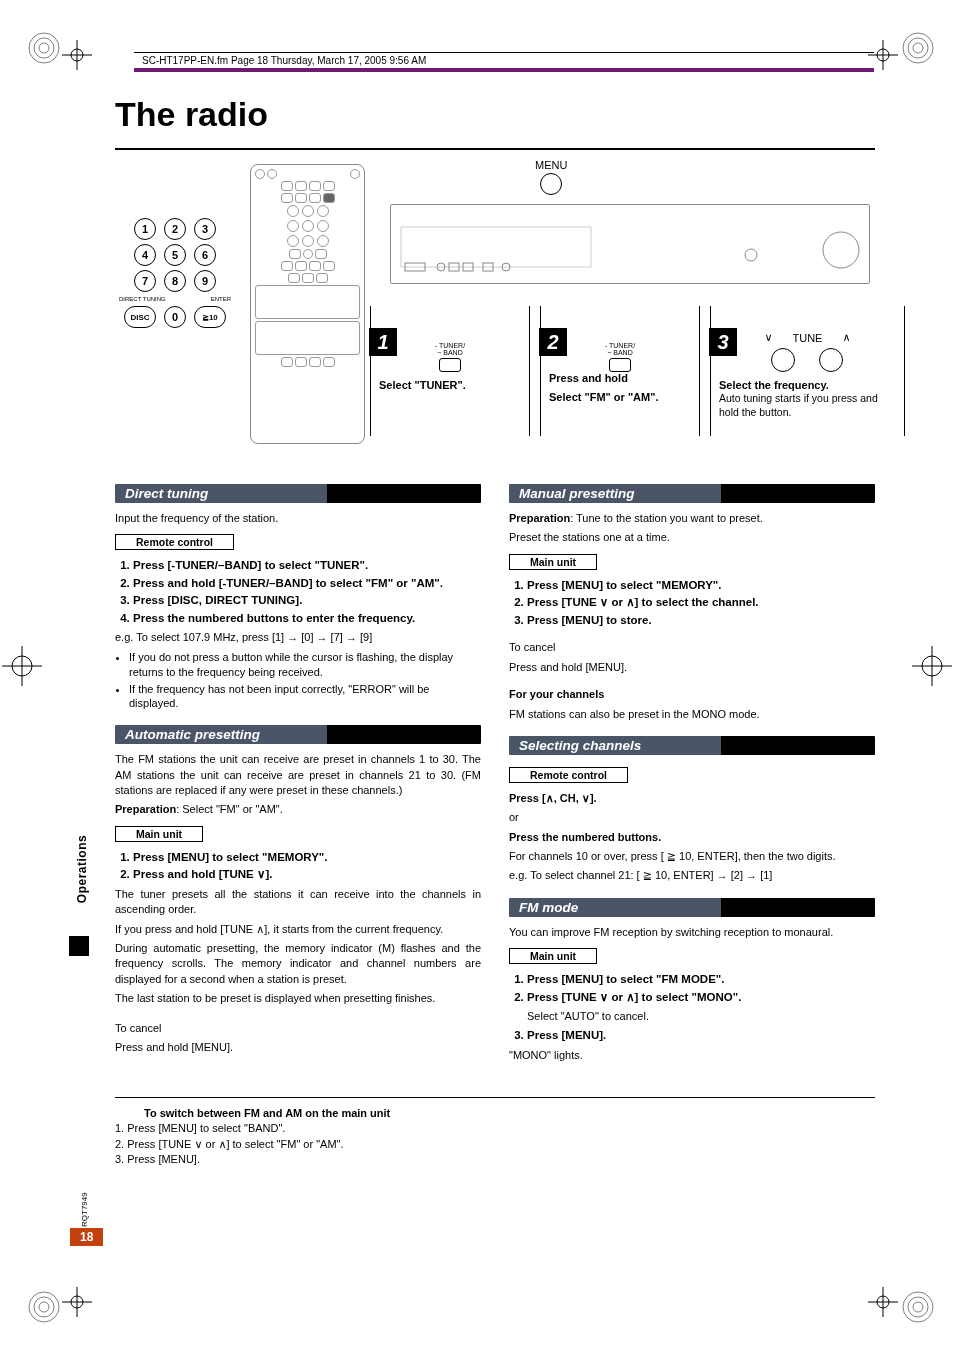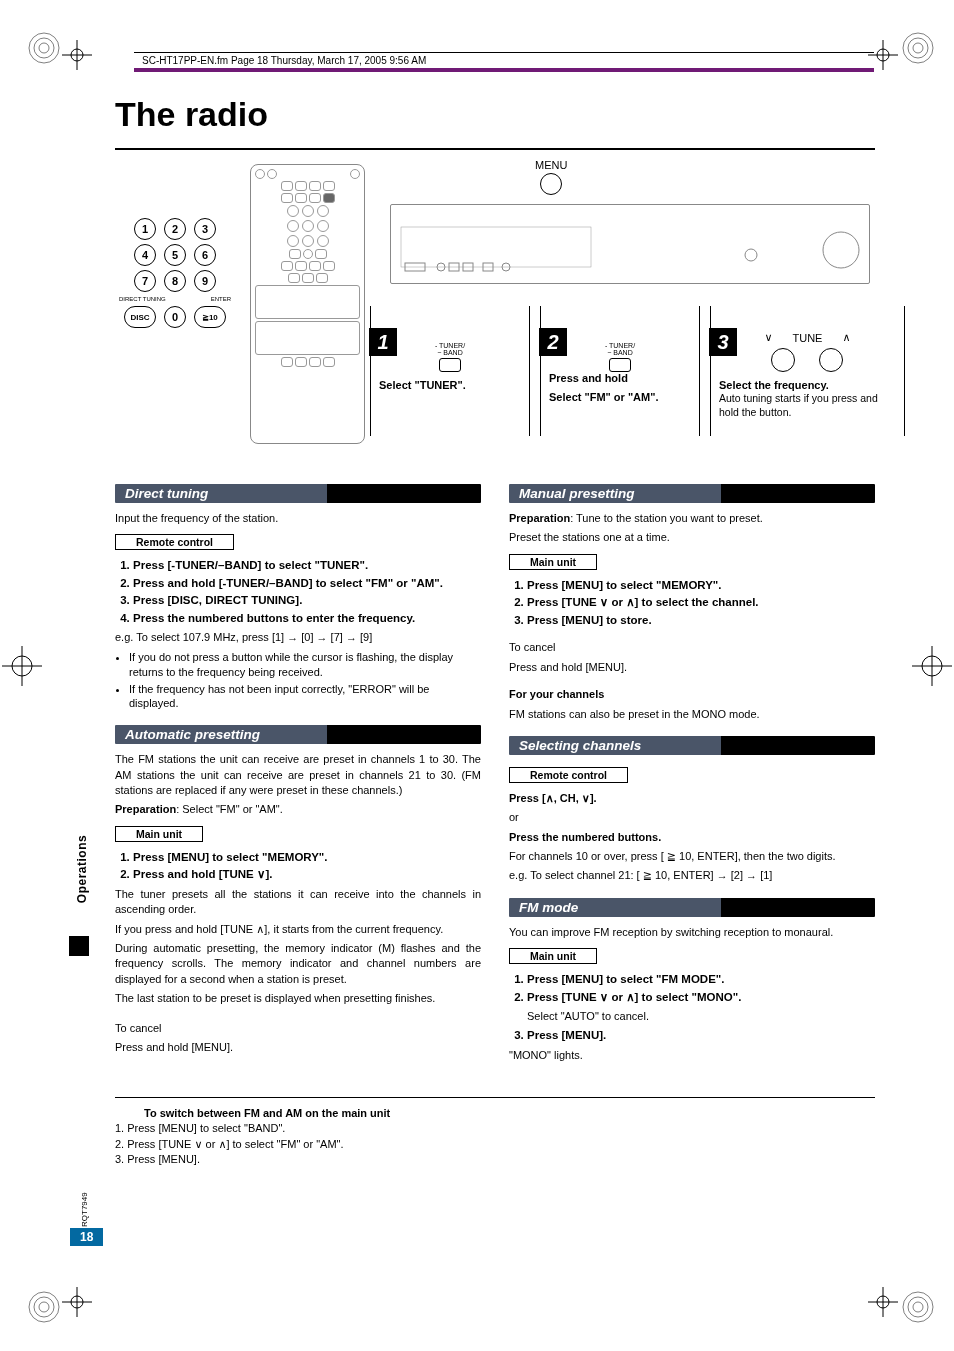--- a/index.html
+++ b/index.html
@@ -157,21 +157,21 @@
     margin: 30px 0 0 30px; width: 760px;
     border-top: 1px solid #000;
     padding-top: 8px;
     font-size: 11px; line-height: 1.4;
   }
   .footer-block .title-ft { font-weight: bold; margin-left: 29px; }
   .page-num-area {
     position: absolute; left: 70px; bottom: 105px;
   }
   .rqt { font-size: 8px; transform: rotate(-90deg); transform-origin: top left; position: absolute; left: 10px; bottom: 10px; }
-  .pnum { background: #0369a1; color: #fff; font-weight: bold; font-size: 12px; padding: 2px 10px; display: inline-block; }
+  .pnum { background: #c2410c; color: #fff; font-weight: bold; font-size: 12px; padding: 2px 10px; display: inline-block; }
 </style>
 </head>
 <body>
 
 <div class="page">
 
   <div class="crosshair" style="left:2px; top:646px;">
     <svg width="40" height="40">
         <circle cx="20" cy="20" r="10" fill="none" stroke="#000"></circle>
         <line x1="0" y1="20" x2="40" y2="20" stroke="#000"></line>

